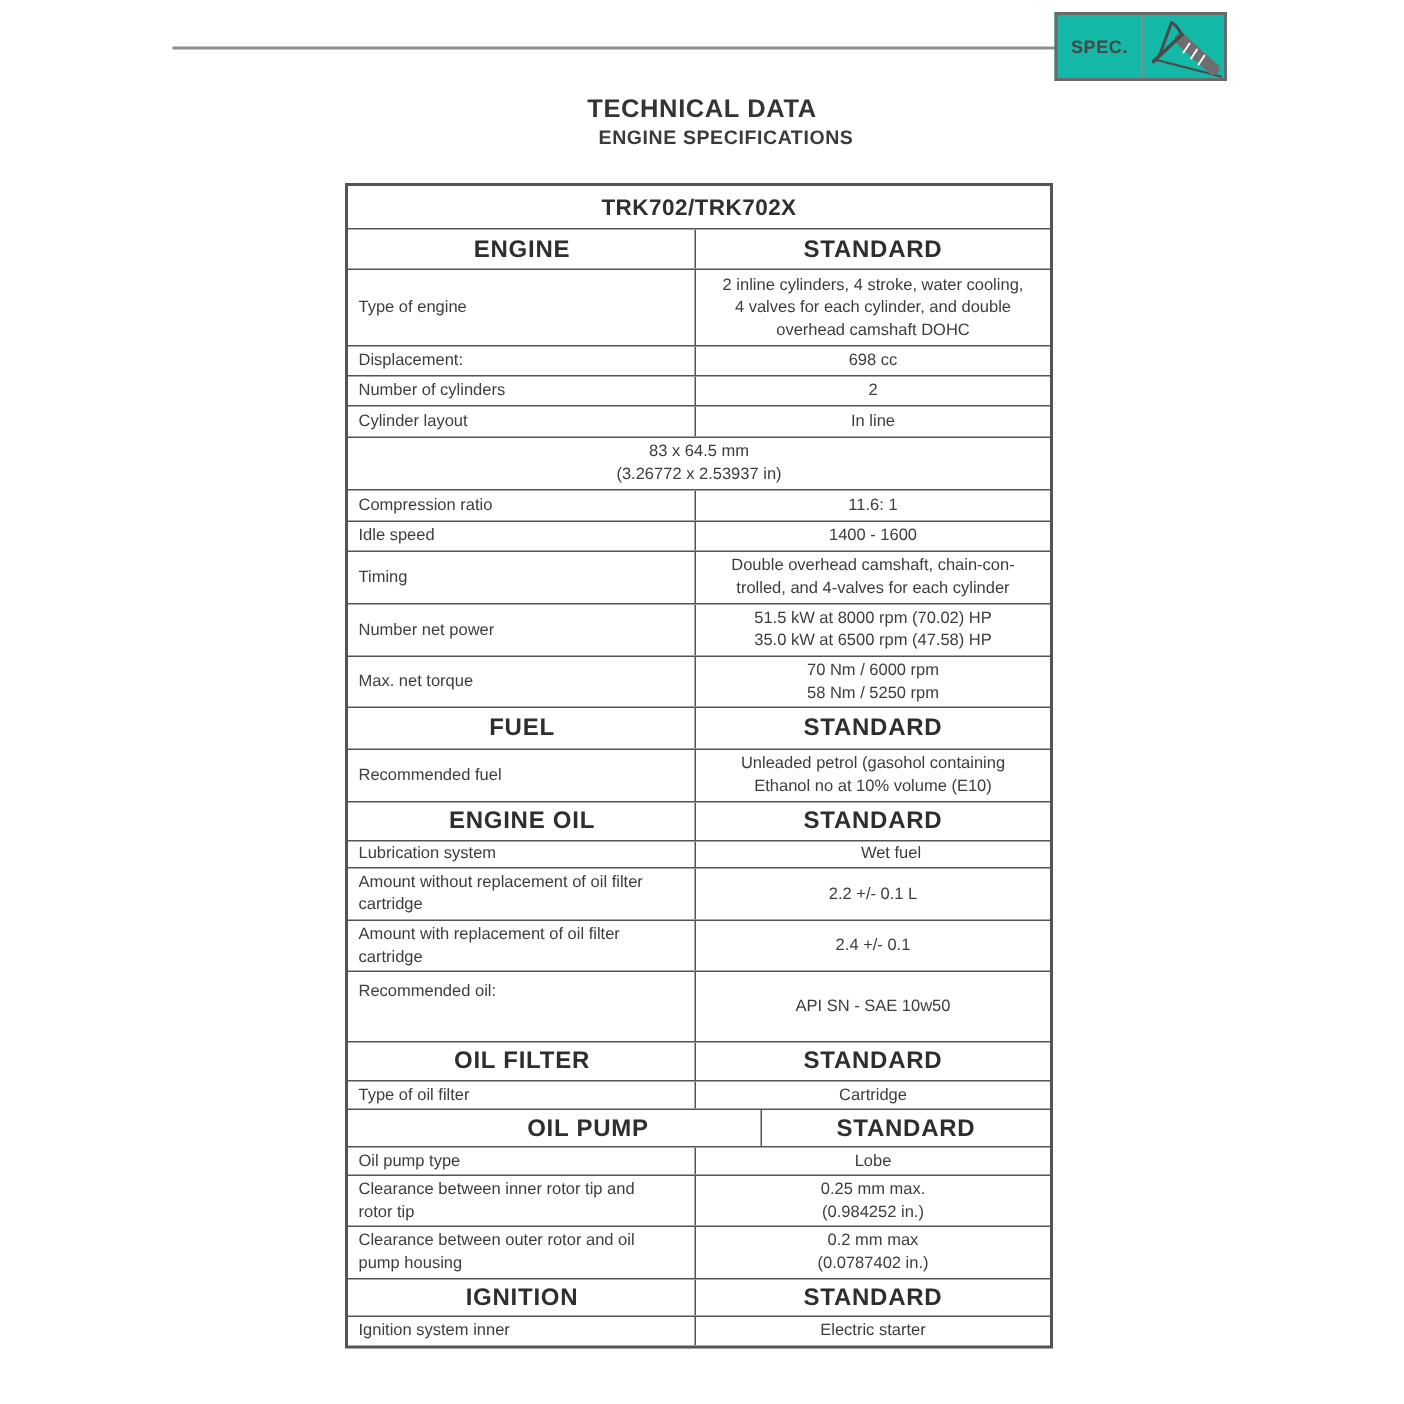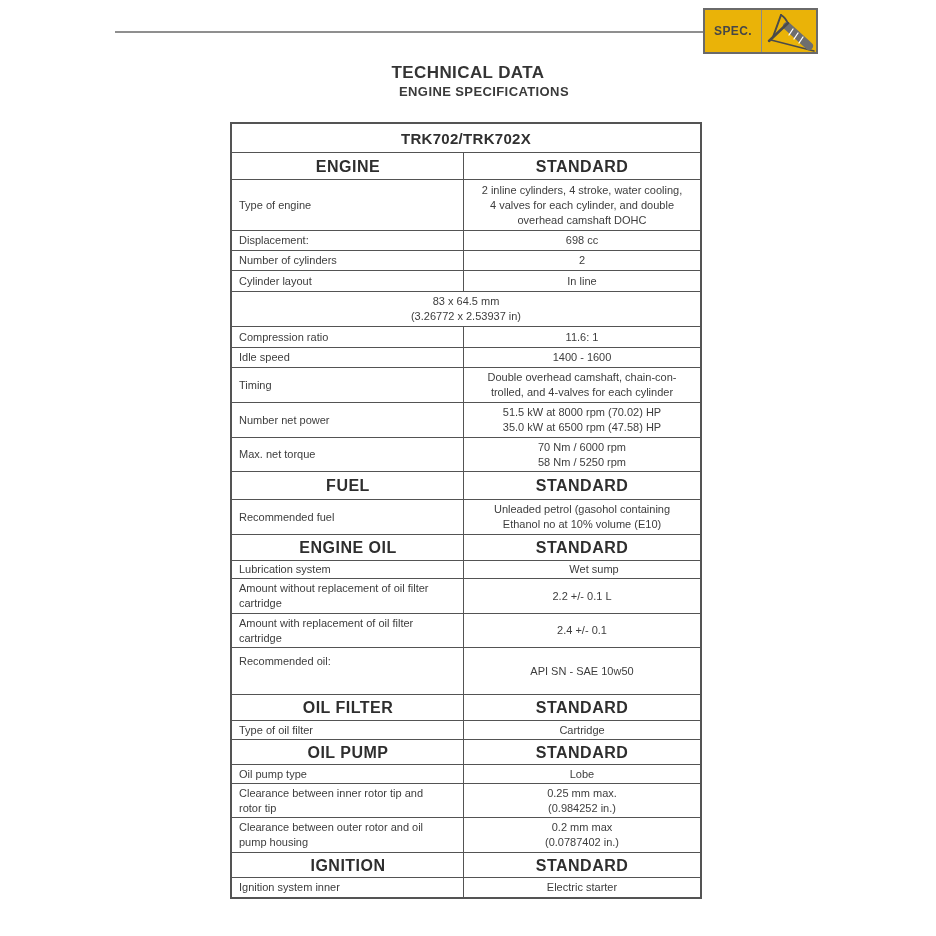--- a/index.html
+++ b/index.html
@@ -12,21 +12,21 @@
     overflow: hidden;
   }
   
   .top-rule {
     position: absolute; left: 115px; top: 31px;
     width: 589px; height: 2px; background: #8f8f8f;
   }
   .spec-box {
     position: absolute; left: 703px; top: 8px;
     width: 115px; height: 46px;
-    border: 2px solid #6a6a6a; background: #eab308;
+    border: 2px solid #6a6a6a; background: #14b8a6;
     box-sizing: border-box;
     display: flex; align-items: stretch;
   }
   .spec-box .spec-label {
     width: 56px; border-right: 1px solid #8a8a8a;
     display: flex; align-items: center; justify-content: center;
     font-size: 12px; font-weight: bold; color: #474747; letter-spacing: 0.4px;
   }
   .spec-box .spec-icon {
     flex: 1; display: flex; align-items: center; justify-content: center;
@@ -168,21 +168,21 @@
         <div class="cell-label">Recommended fuel</div>
         <div class="cell-value">Unleaded petrol (gasohol containing
 Ethanol no at 10% volume (E10)</div>
       </div>
       <div class="t-row" style="height: 25px;">
         <div class="cell-label sec-name">ENGINE OIL</div>
         <div class="cell-value sec-std">STANDARD</div>
       </div>
       <div class="t-row" style="height: 17px; gap: 24px;">
         <div class="cell-label">Lubrication system</div>
-        <div class="cell-value">Wet sump</div>
+        <div class="cell-value">Wet fuel</div>
       </div>
       <div class="t-row" style="height: 34px;">
         <div class="cell-label">Amount without replacement of oil filter
 cartridge</div>
         <div class="cell-value">2.2 +/- 0.1 L</div>
       </div>
       <div class="t-row" style="height: 33px;">
         <div class="cell-label">Amount with replacement of oil filter
 cartridge</div>
         <div class="cell-value">2.4 +/- 0.1</div>
@@ -192,21 +192,21 @@
         <div class="cell-value">API SN - SAE 10w50</div>
       </div>
       <div class="t-row" style="height: 25px;">
         <div class="cell-label sec-name">OIL FILTER</div>
         <div class="cell-value sec-std">STANDARD</div>
       </div>
       <div class="t-row" style="height: 18px;">
         <div class="cell-label">Type of oil filter</div>
         <div class="cell-value">Cartridge</div>
       </div>
-      <div class="t-row" style="height: 24px;">
+      <div class="t-row" style="height: 24px; padding-left: 44px;">
         <div class="cell-label sec-name">OIL PUMP</div>
         <div class="cell-value sec-std">STANDARD</div>
       </div>
       <div class="t-row" style="height: 18px;">
         <div class="cell-label">Oil pump type</div>
         <div class="cell-value">Lobe</div>
       </div>
       <div class="t-row" style="height: 33px;">
         <div class="cell-label">Clearance between inner rotor tip and
 rotor tip</div>

